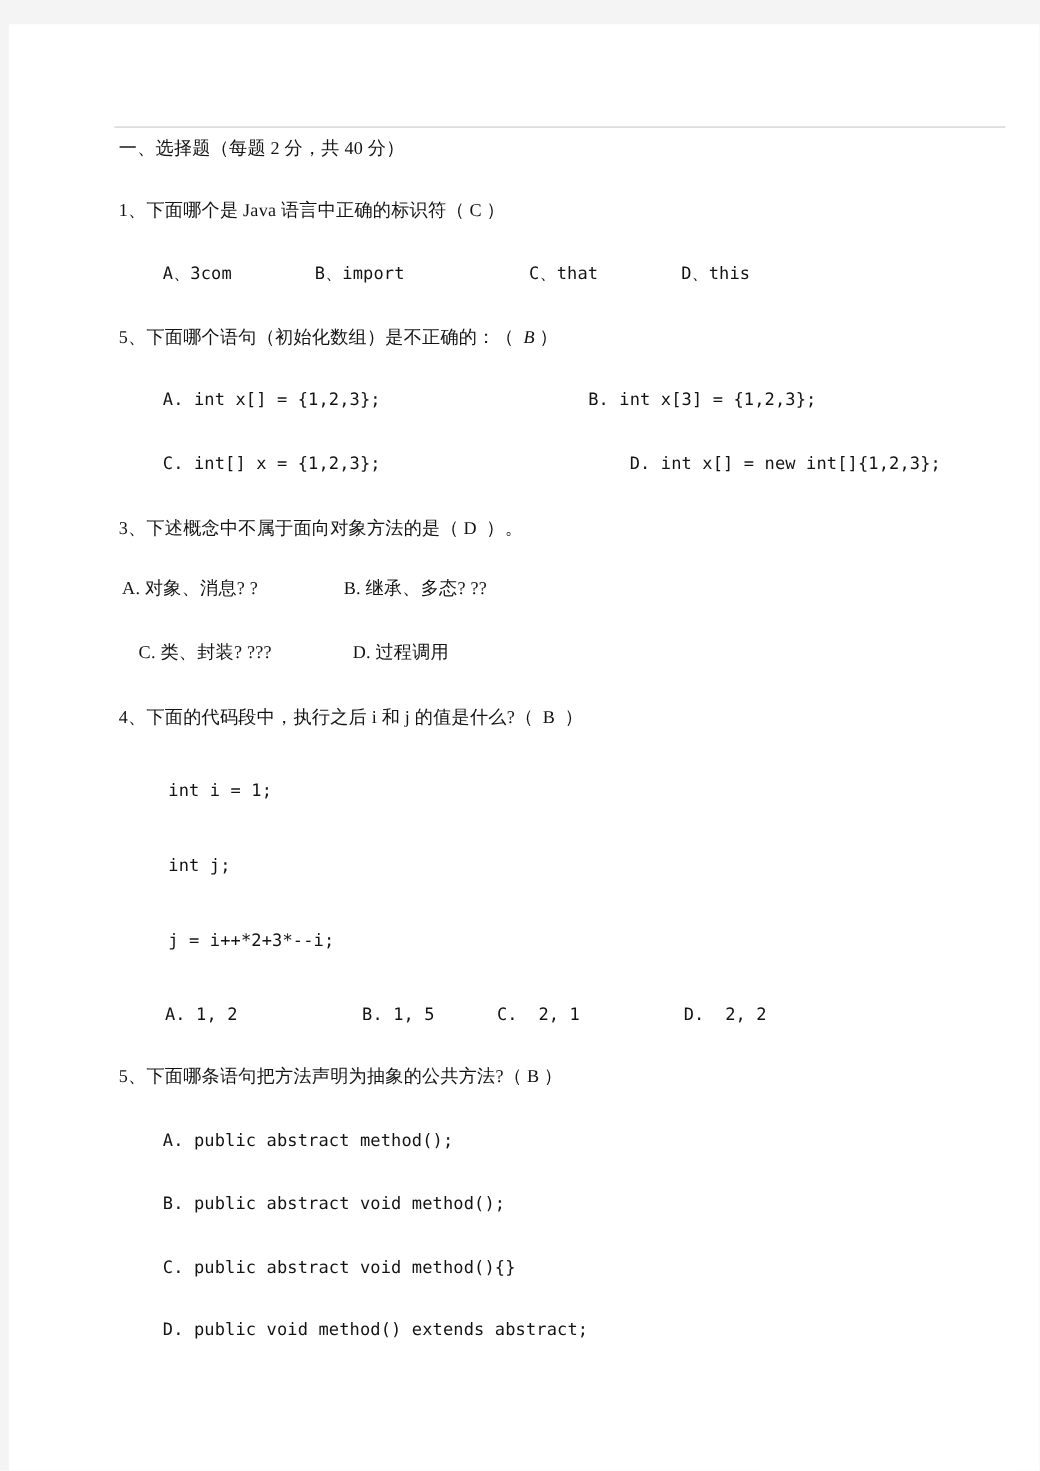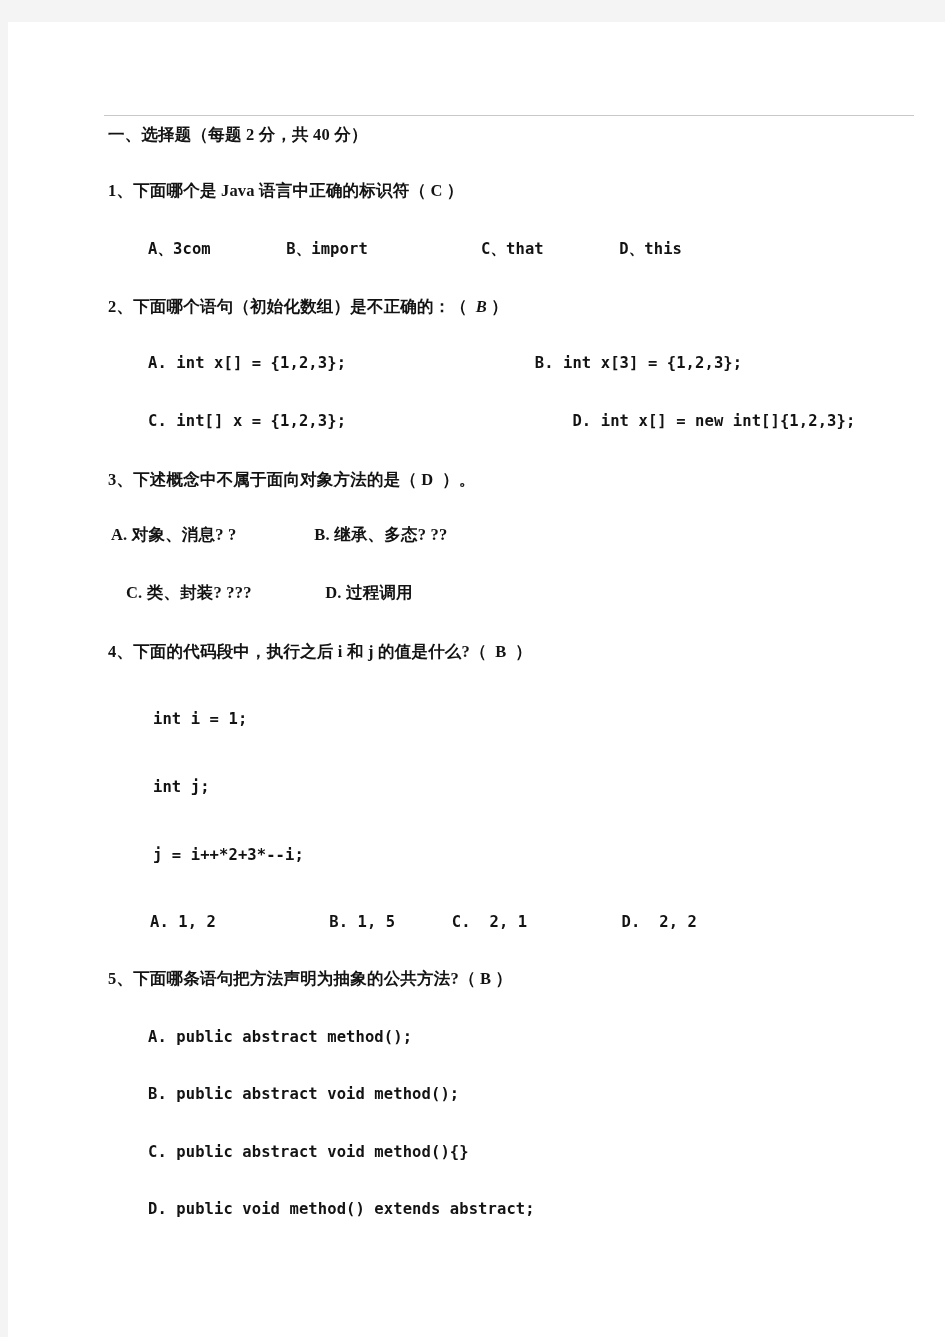--- a/index.html
+++ b/index.html
@@ -13,21 +13,20 @@
     font-family: "Liberation Serif", "DejaVu Serif", serif;
     overflow: hidden;
   }
   .page {
     position: absolute;
     left: 8px;
     top: 22px;
     width: 937px;
     height: 1315px;
     background: #ffffff;
-    font-weight: bold;
   }
   .header-rule {
     position: absolute;
     left: 96px;
     top: 93px;
     width: 810px;
     height: 1px;
     background: #c8c8c8;
   }
   
@@ -58,21 +57,21 @@
 
 <div class="page">
 
   <div class="header-rule"></div>
 
   <div class="blk line cjk" style="top:105px; left:100px;">一、选择题（每题 2 分，共 40 分）</div>
 
   <div class="blk line cjk" style="top:161px; left:100px;">1、下面哪个是 Java 语言中正确的标识符（ C ）</div>
   <div class="blk line mono" style="top:220px; left:140px;">A、3com        B、import            C、that        D、this</div>
 
-  <div class="blk line cjk" style="top:277px; left:100px;"><span>2、下面哪个语句（初始化数组）是不正确的：（  </span><span class="italic">B</span><span> ）</span></div>
+  <div class="blk line cjk" style="top:277px; left:100px;"><span>5、下面哪个语句（初始化数组）是不正确的：（  </span><span class="italic">B</span><span> ）</span></div>
   <div class="blk line mono" style="top:334px; left:140px;">A. int x[] = {1,2,3};                    B. int x[3] = {1,2,3};</div>
   <div class="blk line mono" style="top:392px; left:140px;">C. int[] x = {1,2,3};                        D. int x[] = new int[]{1,2,3};</div>
 
   <div class="blk line cjk" style="top:450px; left:100px;">3、下述概念中不属于面向对象方法的是（ D  ）。</div>
   <div class="blk line cjk" style="top:505px; left:103px;">A. 对象、消息? ?                  B. 继承、多态? ??</div>
   <div class="blk line cjk" style="top:563px; left:118px;">C. 类、封装? ???                 D. 过程调用</div>
 
   <div class="blk line cjk" style="top:622px; left:100px;">4、下面的代码段中，执行之后 i 和 j 的值是什么?（  B  ）</div>
   <div class="blk line mono" style="top:690px; left:145px;">int i = 1;</div>
   <div class="blk line mono" style="top:758px; left:145px;">int j;</div>

